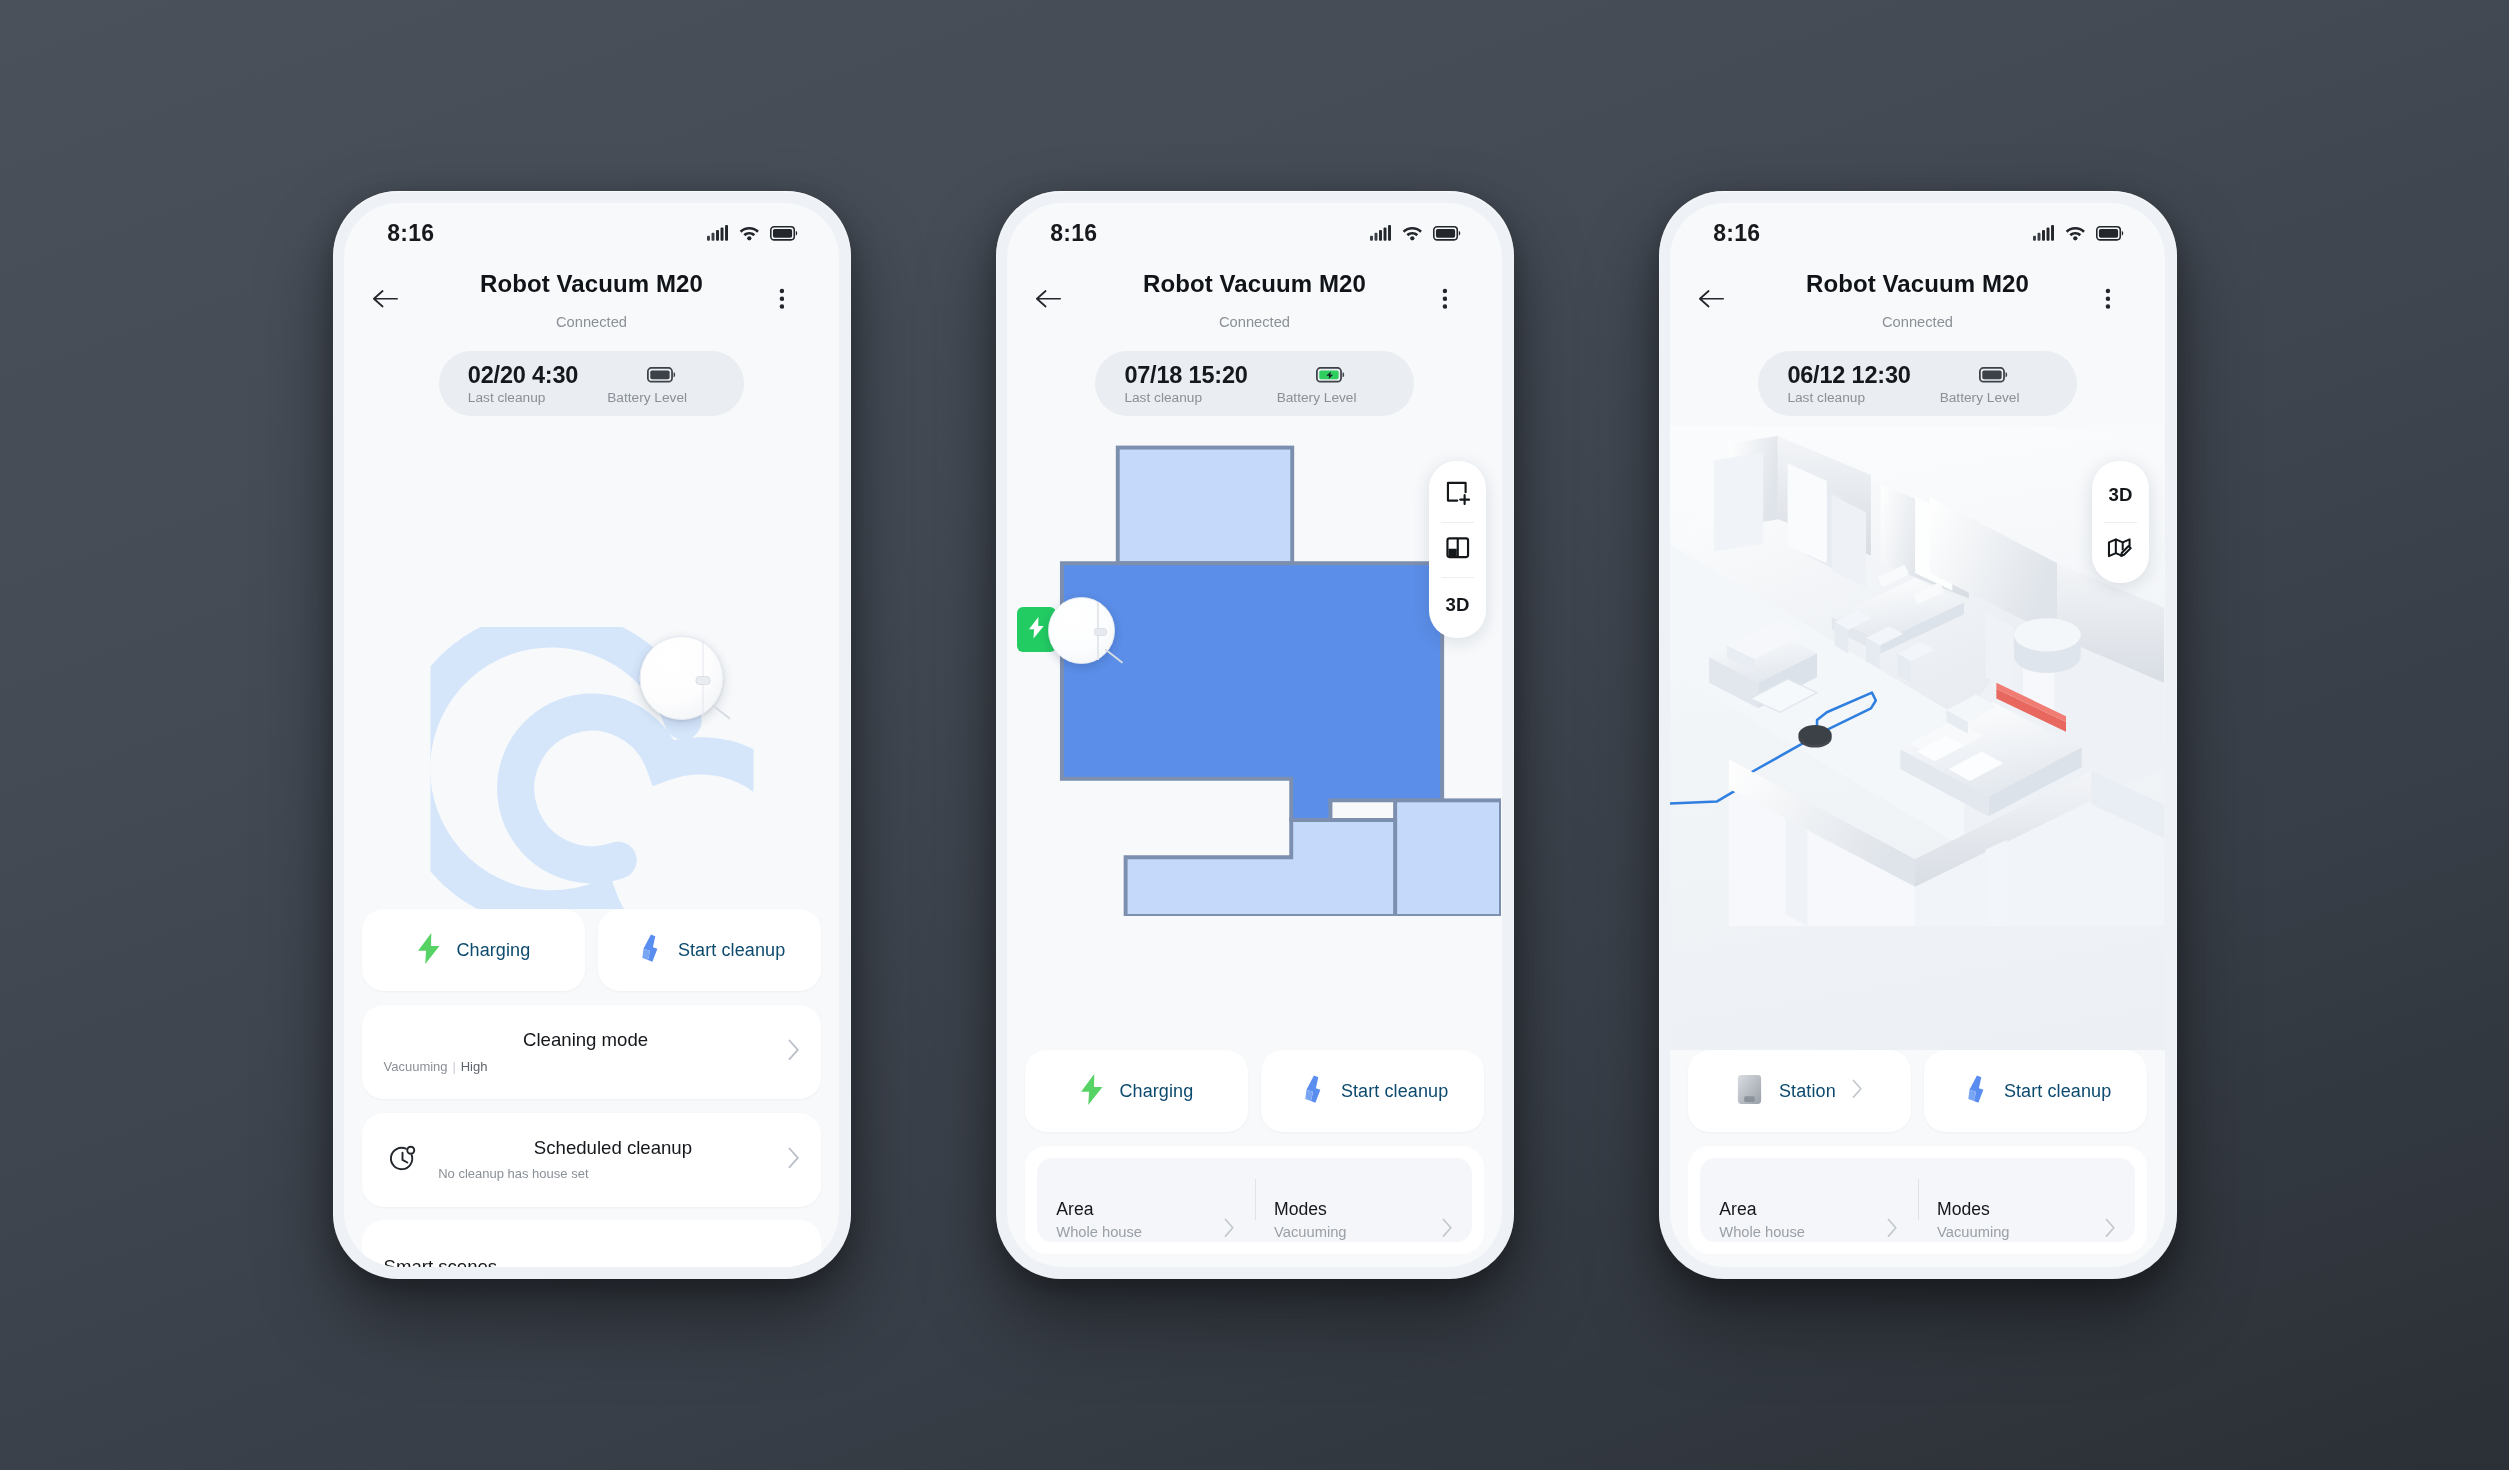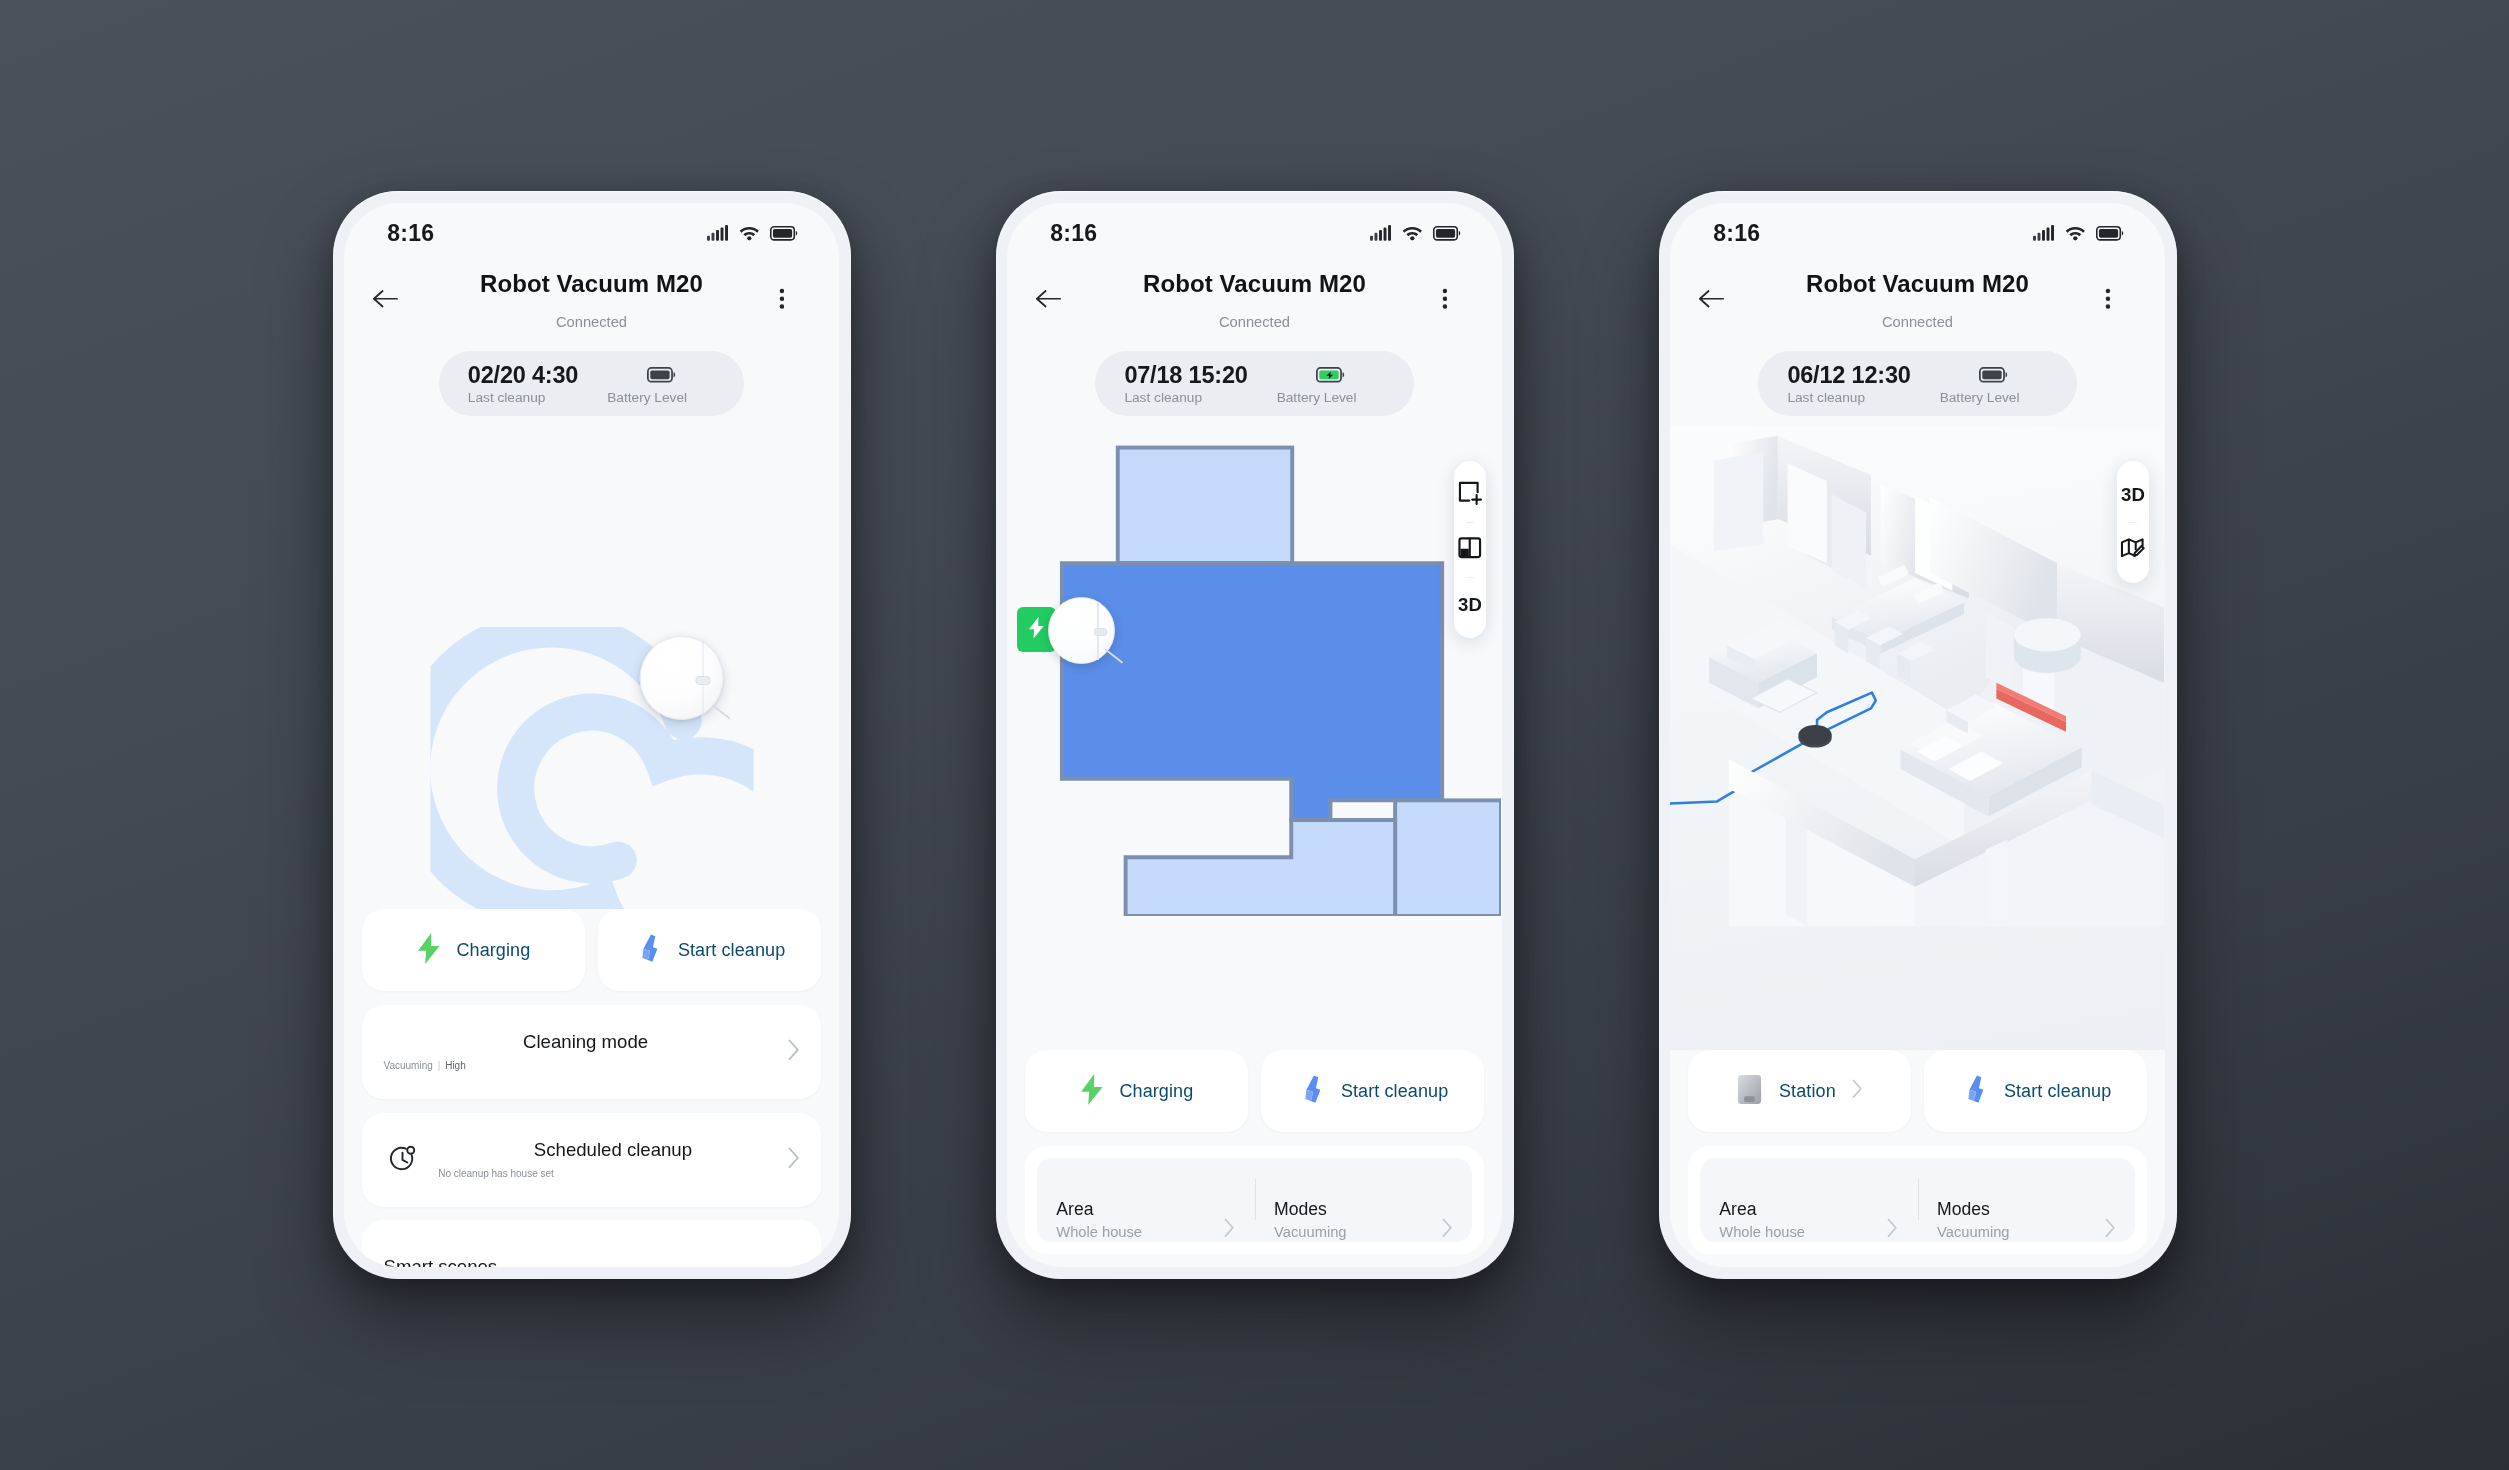--- a/index.html
+++ b/index.html
@@ -235,21 +235,21 @@
     inset: 0;
     background: linear-gradient(170deg, #fbfcfd 0%, #f2f5f8 45%, #eceff3 100%);
     overflow: hidden;
   }
 
   
   .toolrail {
     position: absolute;
     right: 15.7px;
     top: 35px;
-    width: 32px;
+    width: 57px;
     background: #ffffff;
     border-radius: 27.4px;
     box-shadow: 0 3.9px 17.6px rgba(25,40,65,0.13);
     padding: 5.9px 0;
     display: flex;
     flex-direction: column;
     z-index: 6;
   }
   .toolbtn {
     height: 55px;
@@ -324,21 +324,21 @@
   }
   .lc-body { flex: 1; min-width: 0; }
   .lc-title {
     font-size: 18.6px;
     font-weight: 500;
     color: #14171b;
     line-height: 1.2;
     text-align: center;
   }
   .lc-sub {
-    font-size: 10px;
+    font-size: 13px;
     color: #8a9097;
     margin-top: 7px;
     line-height: 1.2;
   }
   .lc-sub .sep { color: #c7ccd2; margin: 0 4.9px; }
   .lc-sub .hi { color: #5e646b; }
 
   
   .split-card {
     background: #ffffff;

